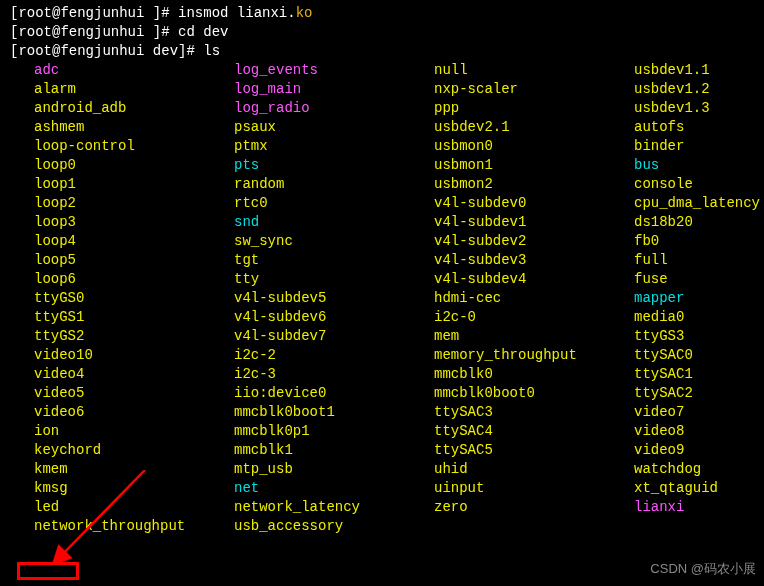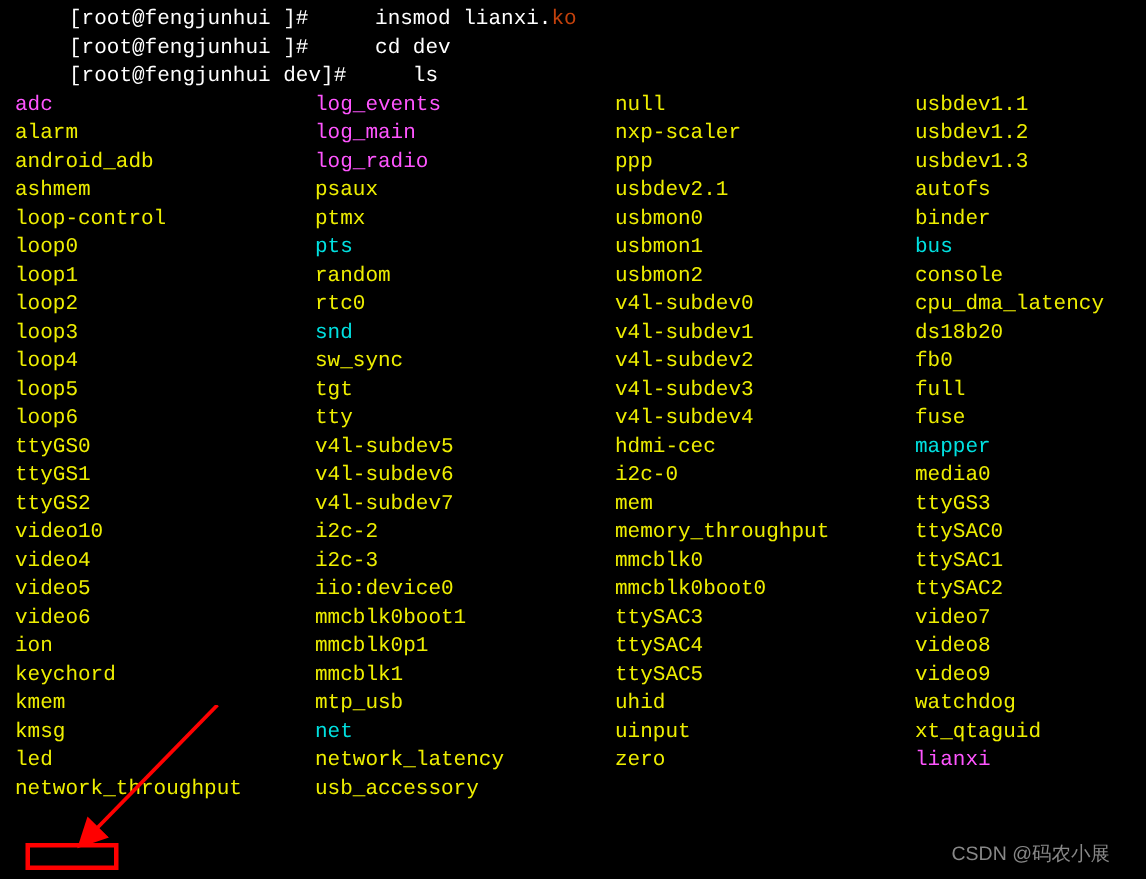--- a/index.html
+++ b/index.html
@@ -8,49 +8,50 @@
       font-family: 'Consolas', 'Courier New', monospace;
       font-size: 14px;
       color: #fff;
       width: 764px;
       height: 586px;
       padding: 4px 10px;
       position: relative;
       overflow: hidden;
     }
     .prompt-line { white-space: pre; line-height: 19px; }
-    .white { color: #fff; margin-left: 36px; }
-    .red { color: #c2410c; }
+    .white { color: #fff; }
+    .red { color: #eab308; }
     .cyan { color: #00e0e0; }
     .magenta { color: #ff55ff; }
     .yellow { color: #eeee00; }
     .listing {
       display: grid;
       grid-template-columns: 200px 200px 200px 160px;
       line-height: 19px;
+      margin-left: 24px;
     }
     .listing span { white-space: nowrap; }
     .highlight-box {
       border: 3px solid #ff0000;
       position: absolute;
       left: 17px;
       top: 562px;
       width: 62px;
       height: 18px;
       pointer-events: none;
     }
     .arrow {
       position: absolute;
       left: 45px;
       top: 470px;
       pointer-events: none;
     }
     .watermark {
       position: absolute;
-      right: 24px;
+      right: 8px;
       bottom: 8px;
       color: #888;
       font-size: 13px;
       font-family: sans-serif;
     }
   </style>
 </head>
 <body>
 
 <div id="terminal">

